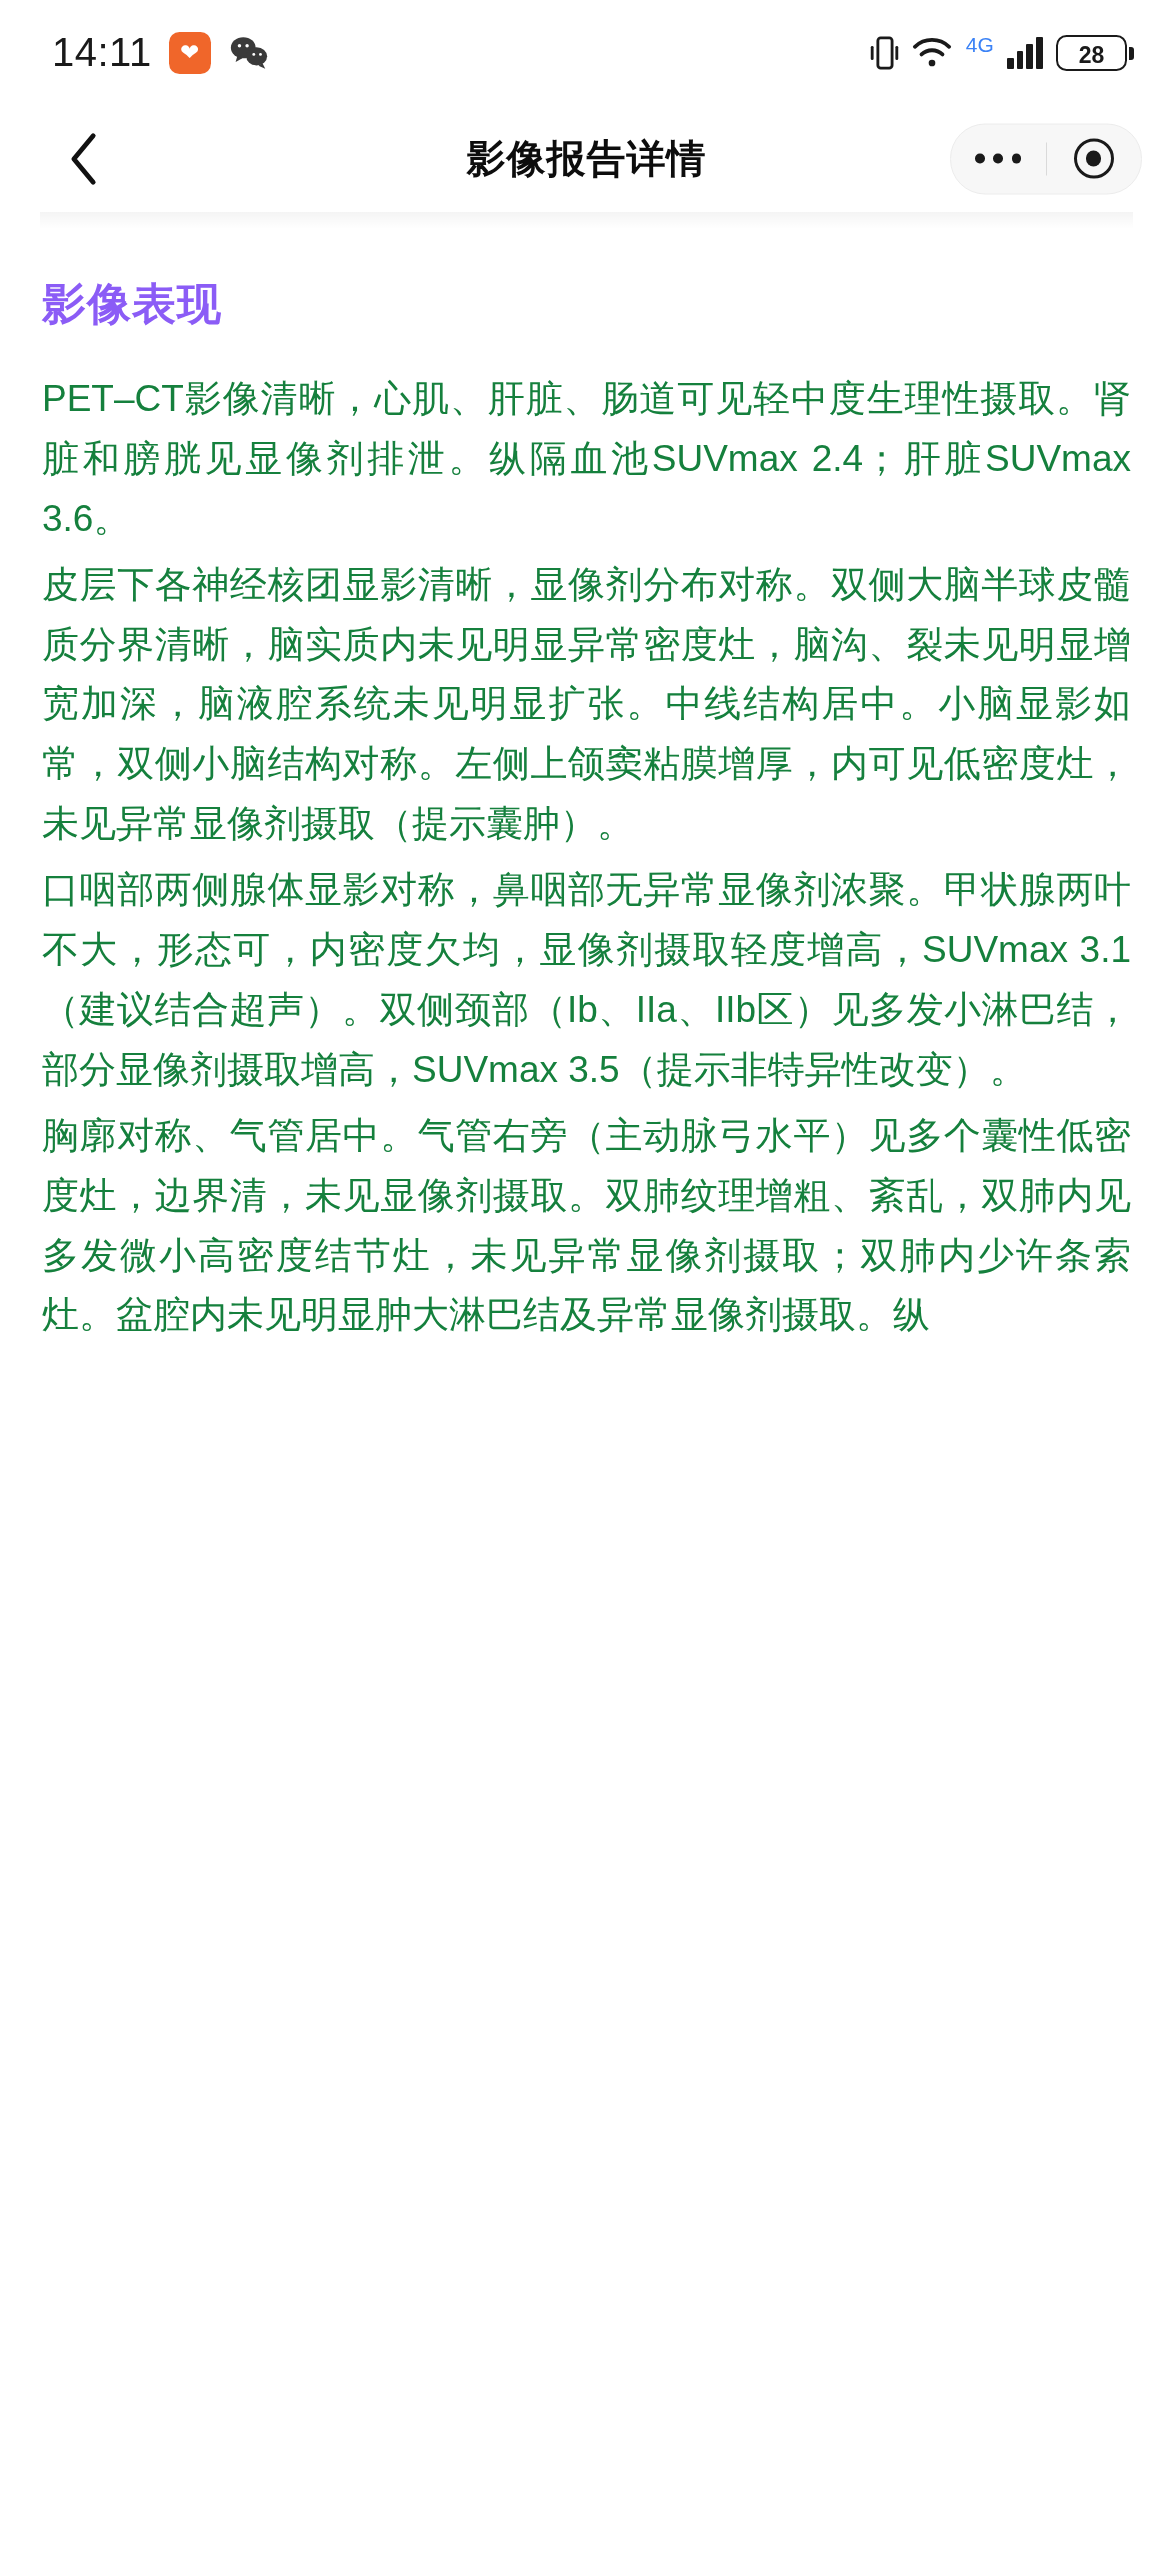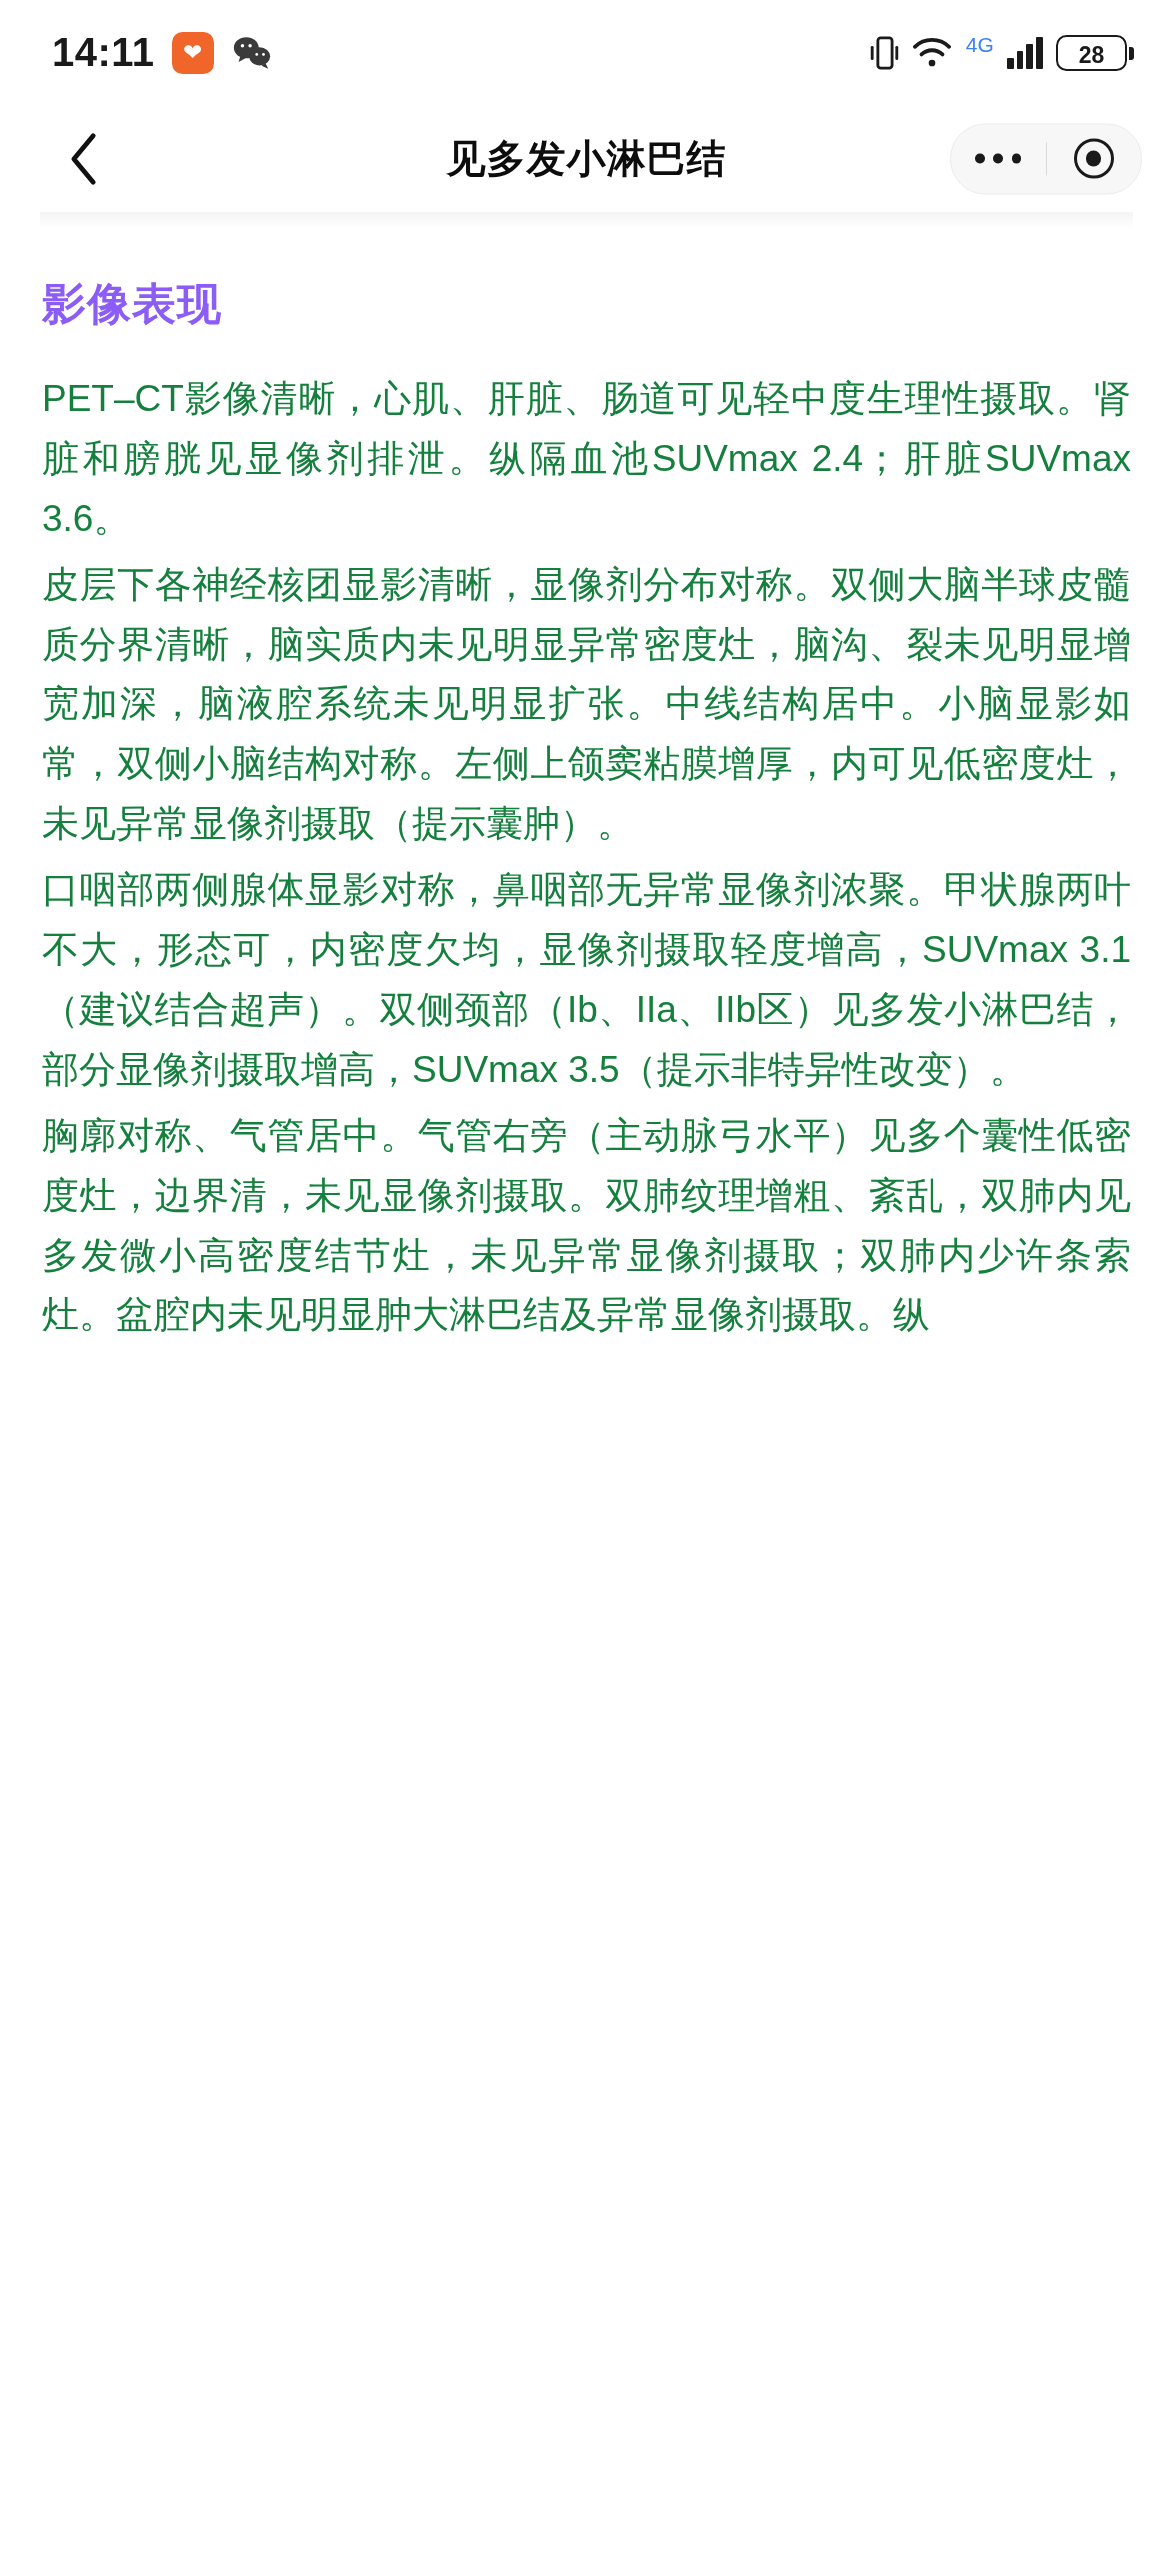--- a/index.html
+++ b/index.html
@@ -21,21 +21,21 @@
     padding: 0 46px 0 52px;
     background: #ffffff;
   }
   .status-left {
     display: flex;
     align-items: center;
     gap: 17px;
   }
   .status-time {
     font-size: 40px;
-    font-weight: 700;
+    font-weight: 400;
     color: #1a1a1a;
     letter-spacing: 0.5px;
   }
   .app-badge-orange {
     width: 42px; height: 42px;
     border-radius: 10.5px;
     background: #f0662a;
     display: flex; align-items: center; justify-content: center;
   }
   .app-badge-orange .heart {
@@ -209,21 +209,21 @@
     </span>
   </div>
 </div>
 
 <div class="nav-bar">
   <div class="nav-back">
     <svg width="33" height="56" viewBox="0 0 34 58" aria-hidden="true">
       <polyline points="26,5 6,29 26,53" fill="none" stroke="#111" stroke-width="5" stroke-linecap="round" stroke-linejoin="round"></polyline>
     </svg>
   </div>
-  <div class="nav-title">见多发小淋巴结</div>
+  <div class="nav-title">影像报告详情</div>
   <div class="capsule">
     <div class="capsule-half">
       <span class="dots">
           <i></i>
           <i></i>
           <i></i>
         </span>
     </div>
     <div class="capsule-divider"></div>
     <div class="capsule-half">

